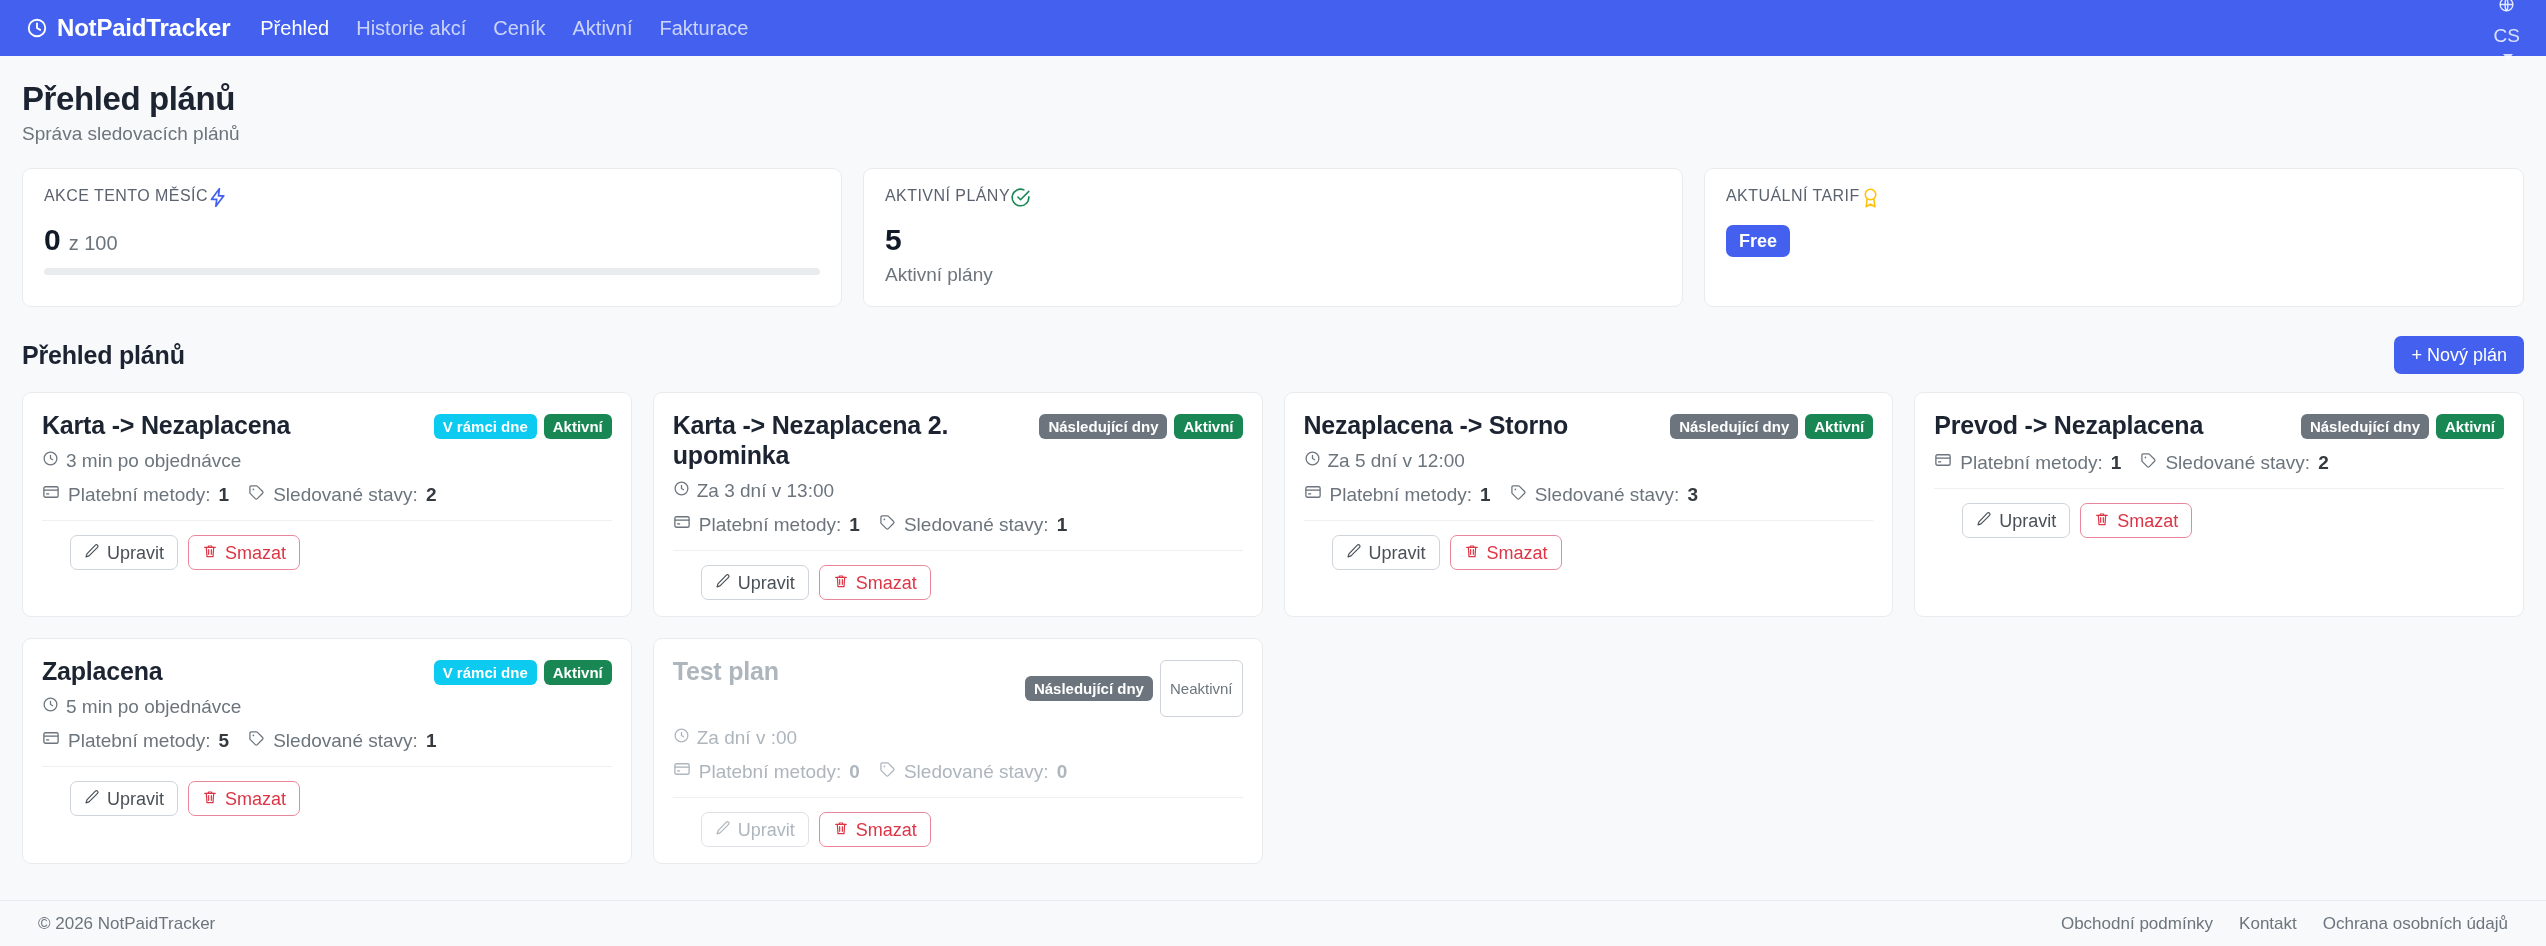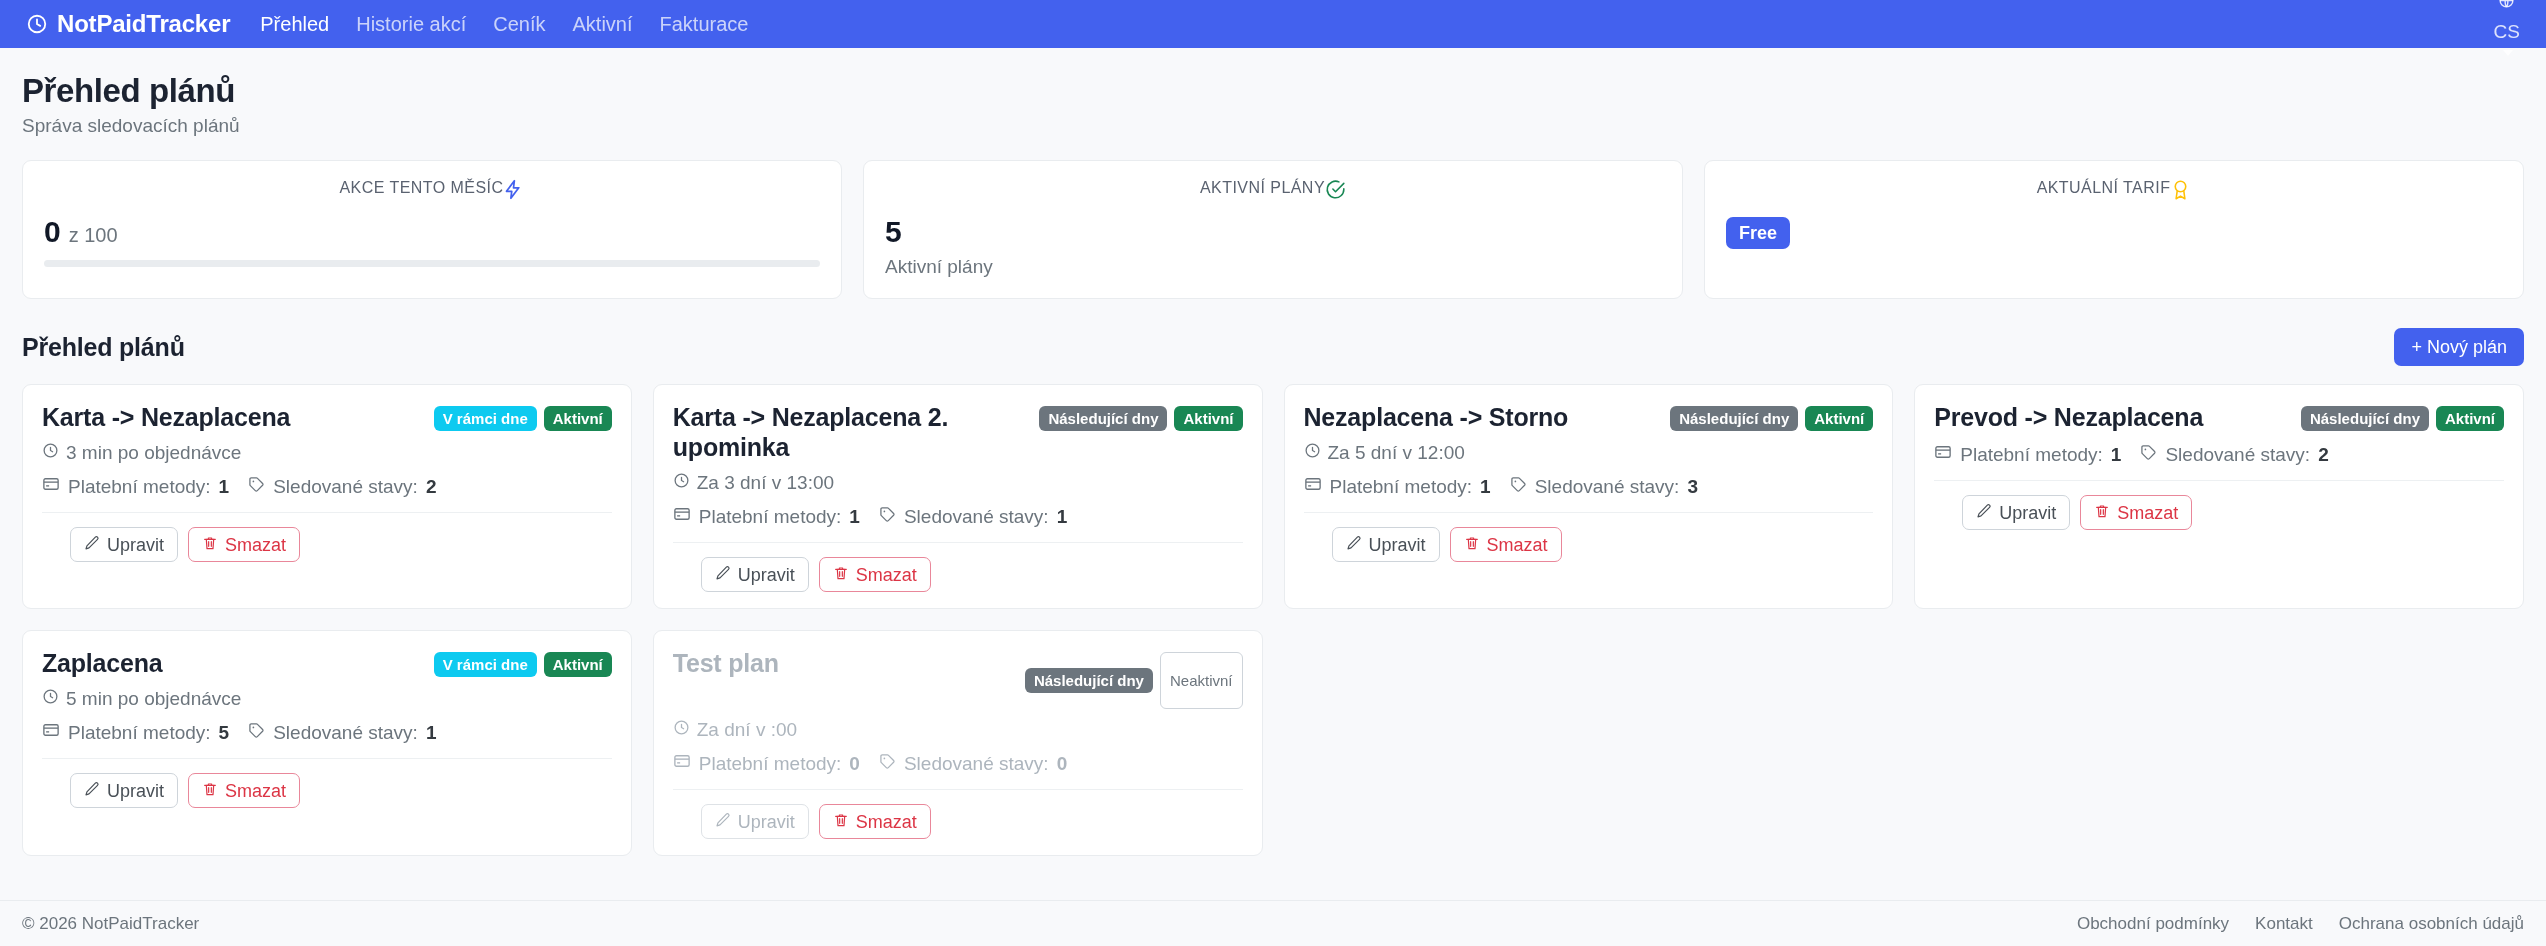--- a/index.html
+++ b/index.html
@@ -26,21 +26,21 @@
     overflow:hidden;
     background:var(--page-bg);
     color:var(--text);
     font-family:"Liberation Sans","DejaVu Sans",sans-serif;
     font-size:22px;
     -webkit-font-smoothing:antialiased;
   }
 
   
   .navbar{
-    height:48px;
+    height:56px;
     background:var(--brand);
     display:flex;
     align-items:center;
     padding:0 26px;
     color:#fff;
   }
   .brand{
     display:flex;
     align-items:center;
     gap:9px;
@@ -109,21 +109,21 @@
     background:var(--card-bg);
     border:1px solid var(--card-border);
     border-radius:9px;
     padding:18px 21px 20px 21px;
     min-height:118px;
     position:relative;
   }
   .stat-head{
     display:flex;
     align-items:flex-start;
-    justify-content:center;
+    justify-content:flex-start;
   }
   .stat-label{
     font-size:16px;
     letter-spacing:.45px;
     color:#5a6270;
     text-transform:uppercase;
     font-weight:400;
   }
   .stat-icon{line-height:0;}
   .stat-value-row{
@@ -315,21 +315,21 @@
   
   .footer{
     position:absolute;
     left:0;right:0;
     bottom:0;
     height:46px;
     background:var(--page-bg);
     border-top:1px solid #e9ecef;
     display:flex;
     align-items:center;
-    padding:0 22px;
+    padding:0 38px;
     font-size:17px;
     color:var(--muted);
   }
   .footer-links{
     margin-left:auto;
     display:flex;
     gap:26px;
   }
   .footer-links a{
     color:var(--muted);

